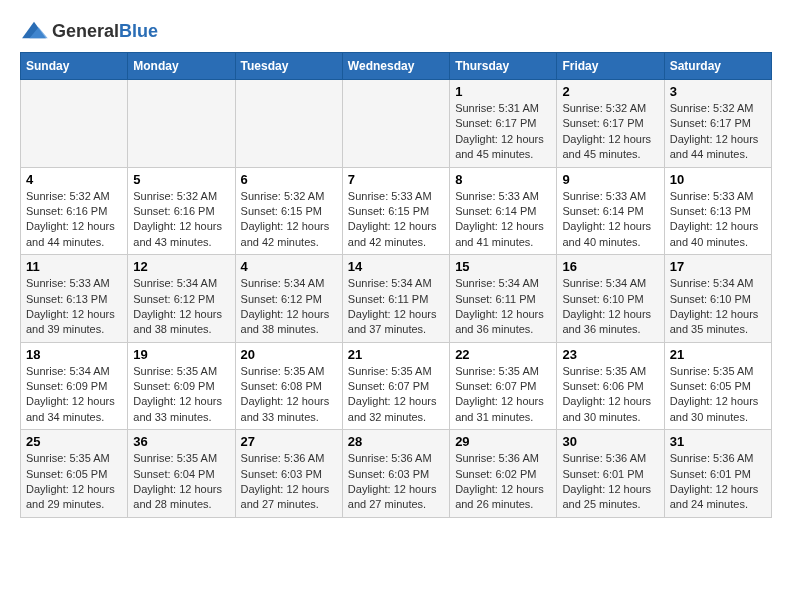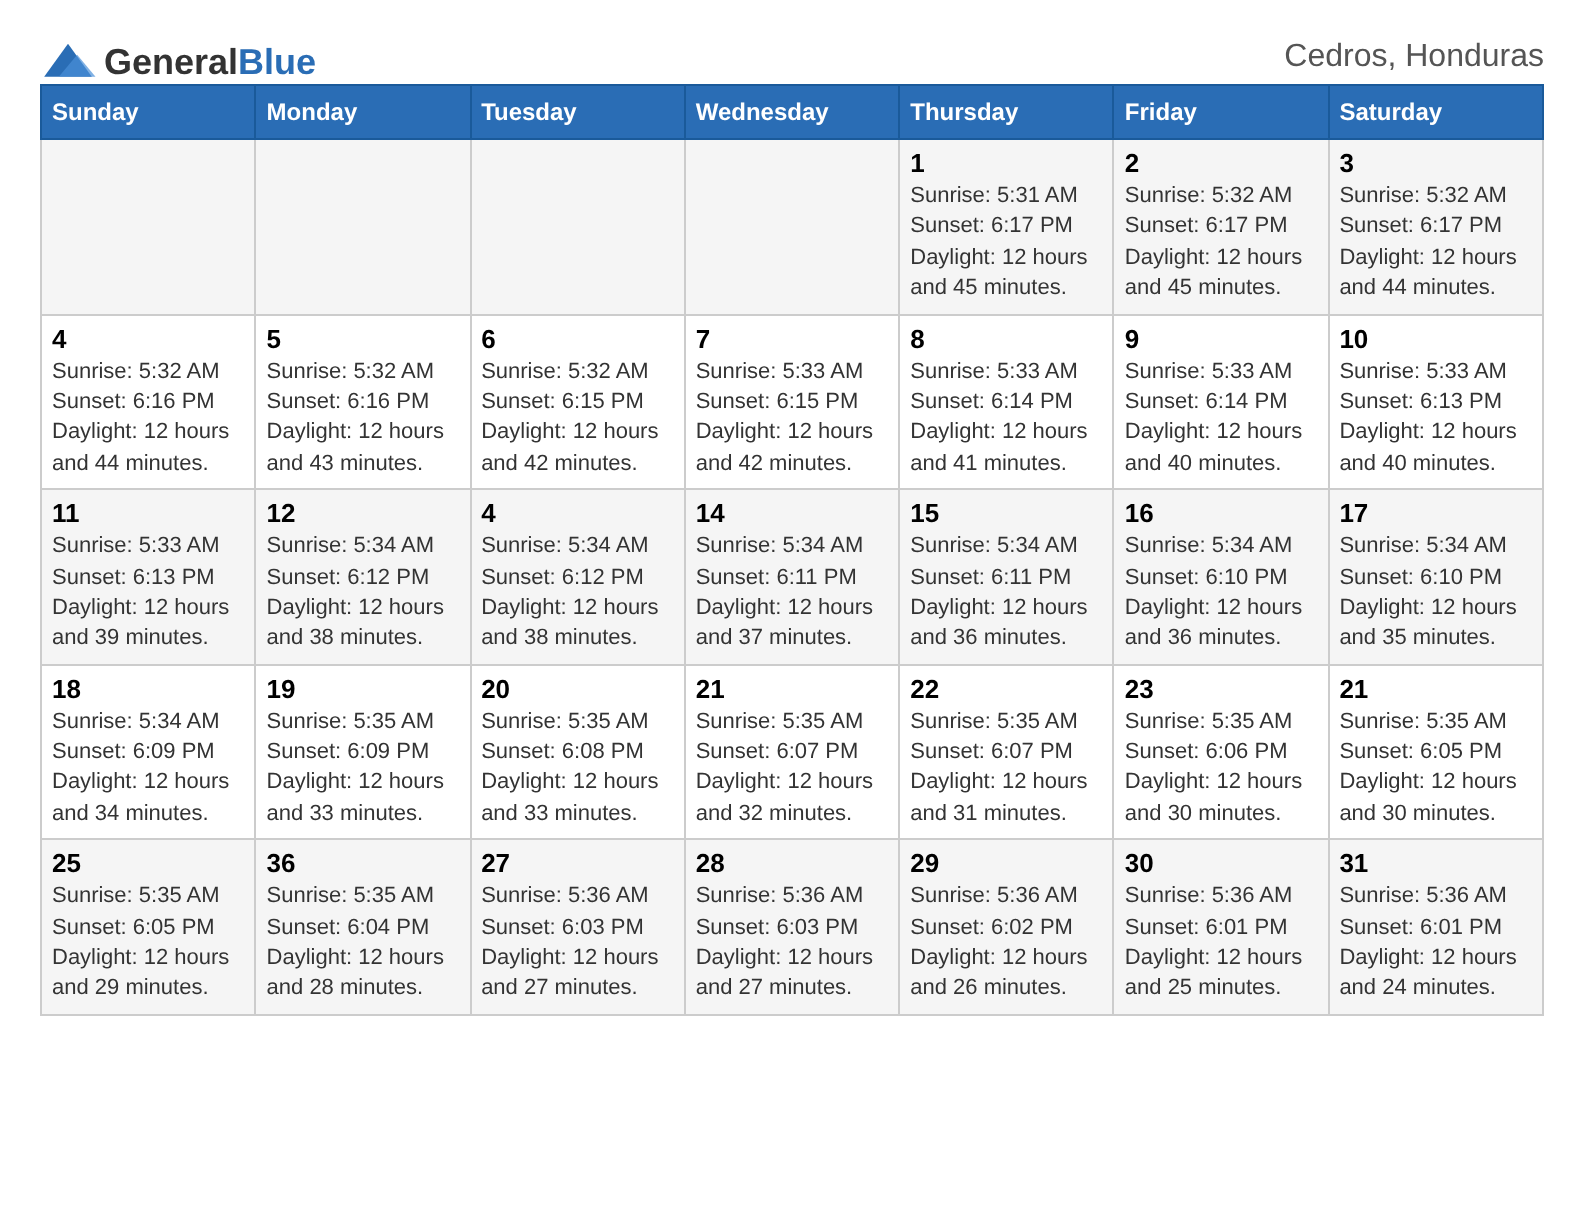--- a/index.html
+++ b/index.html
@@ -7,20 +7,21 @@
       font-family: Arial, sans-serif;
       background: #fff;
       width: 792px;
       min-height: 612px;
       padding: 20px;
     }
     .header-area {
       display: flex;
       justify-content: space-between;
       align-items: flex-start;
+      margin-bottom: 10px;
     }
     .logo {
       display: flex;
       align-items: center;
       gap: 4px;
     }
     .logo-icon {
       width: 28px;
       height: 22px;
     }
@@ -84,21 +85,20 @@
   <div class="logo">
     <svg class="logo-icon" viewBox="0 0 30 24" xmlns="http://www.w3.org/2000/svg">
       <polygon points="15,2 28,20 2,20" fill="#2a6db5"></polygon>
       <polygon points="20,8 30,20 10,20" fill="#4a90d9" opacity="0.7"></polygon>
     </svg>
     <div>
       <span style="font-size:18px;font-weight:bold;color:#333;">General</span><span style="font-size:18px;font-weight:bold;color:#2a6db5;">Blue</span>
     </div>
   </div>
   <div class="title-area">
-    <div class="sub-title">Cedros, Honduras</div>
   </div>
 </div>
 
 <table>
   <thead>
     <tr>
     <th>Sunday</th>
         <th>Monday</th>
         <th>Tuesday</th>
         <th>Wednesday</th>

